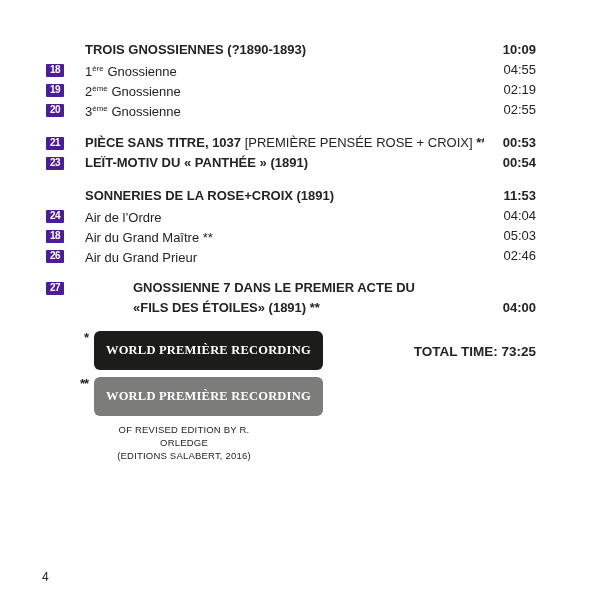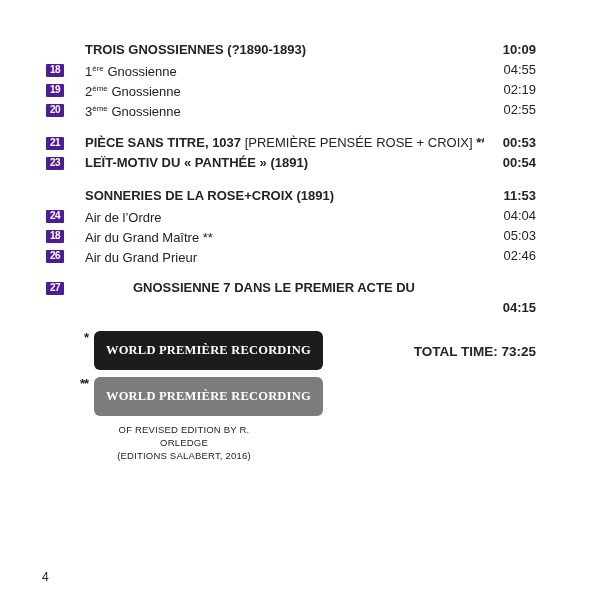--- a/index.html
+++ b/index.html
@@ -225,22 +225,23 @@
     </div>
 
     <div class="gap-sm"></div>
 
     <div class="row two-line">
       <span class="numcol">
           <span class="badge">27</span>
         </span>
       <span class="titlecol bold">
         <span class="line">GNOSSIENNE 7 DANS LE PREMIER ACTE DU</span>
+        <span class="line">«FILS DES ÉTOILES» (1891) **</span>
       </span>
-      <span class="timecol bold">04:15</span>
+      <span class="timecol bold">04:00</span>
     </div>
 
   </div>
 
   <div class="footnotes">
     <div class="fn-left">
       <div class="fn-row">
         <span class="star">*</span>
         <span class="wpr-badge wpr-black">WORLD PREMIÈRE RECORDING</span>
       </div>

